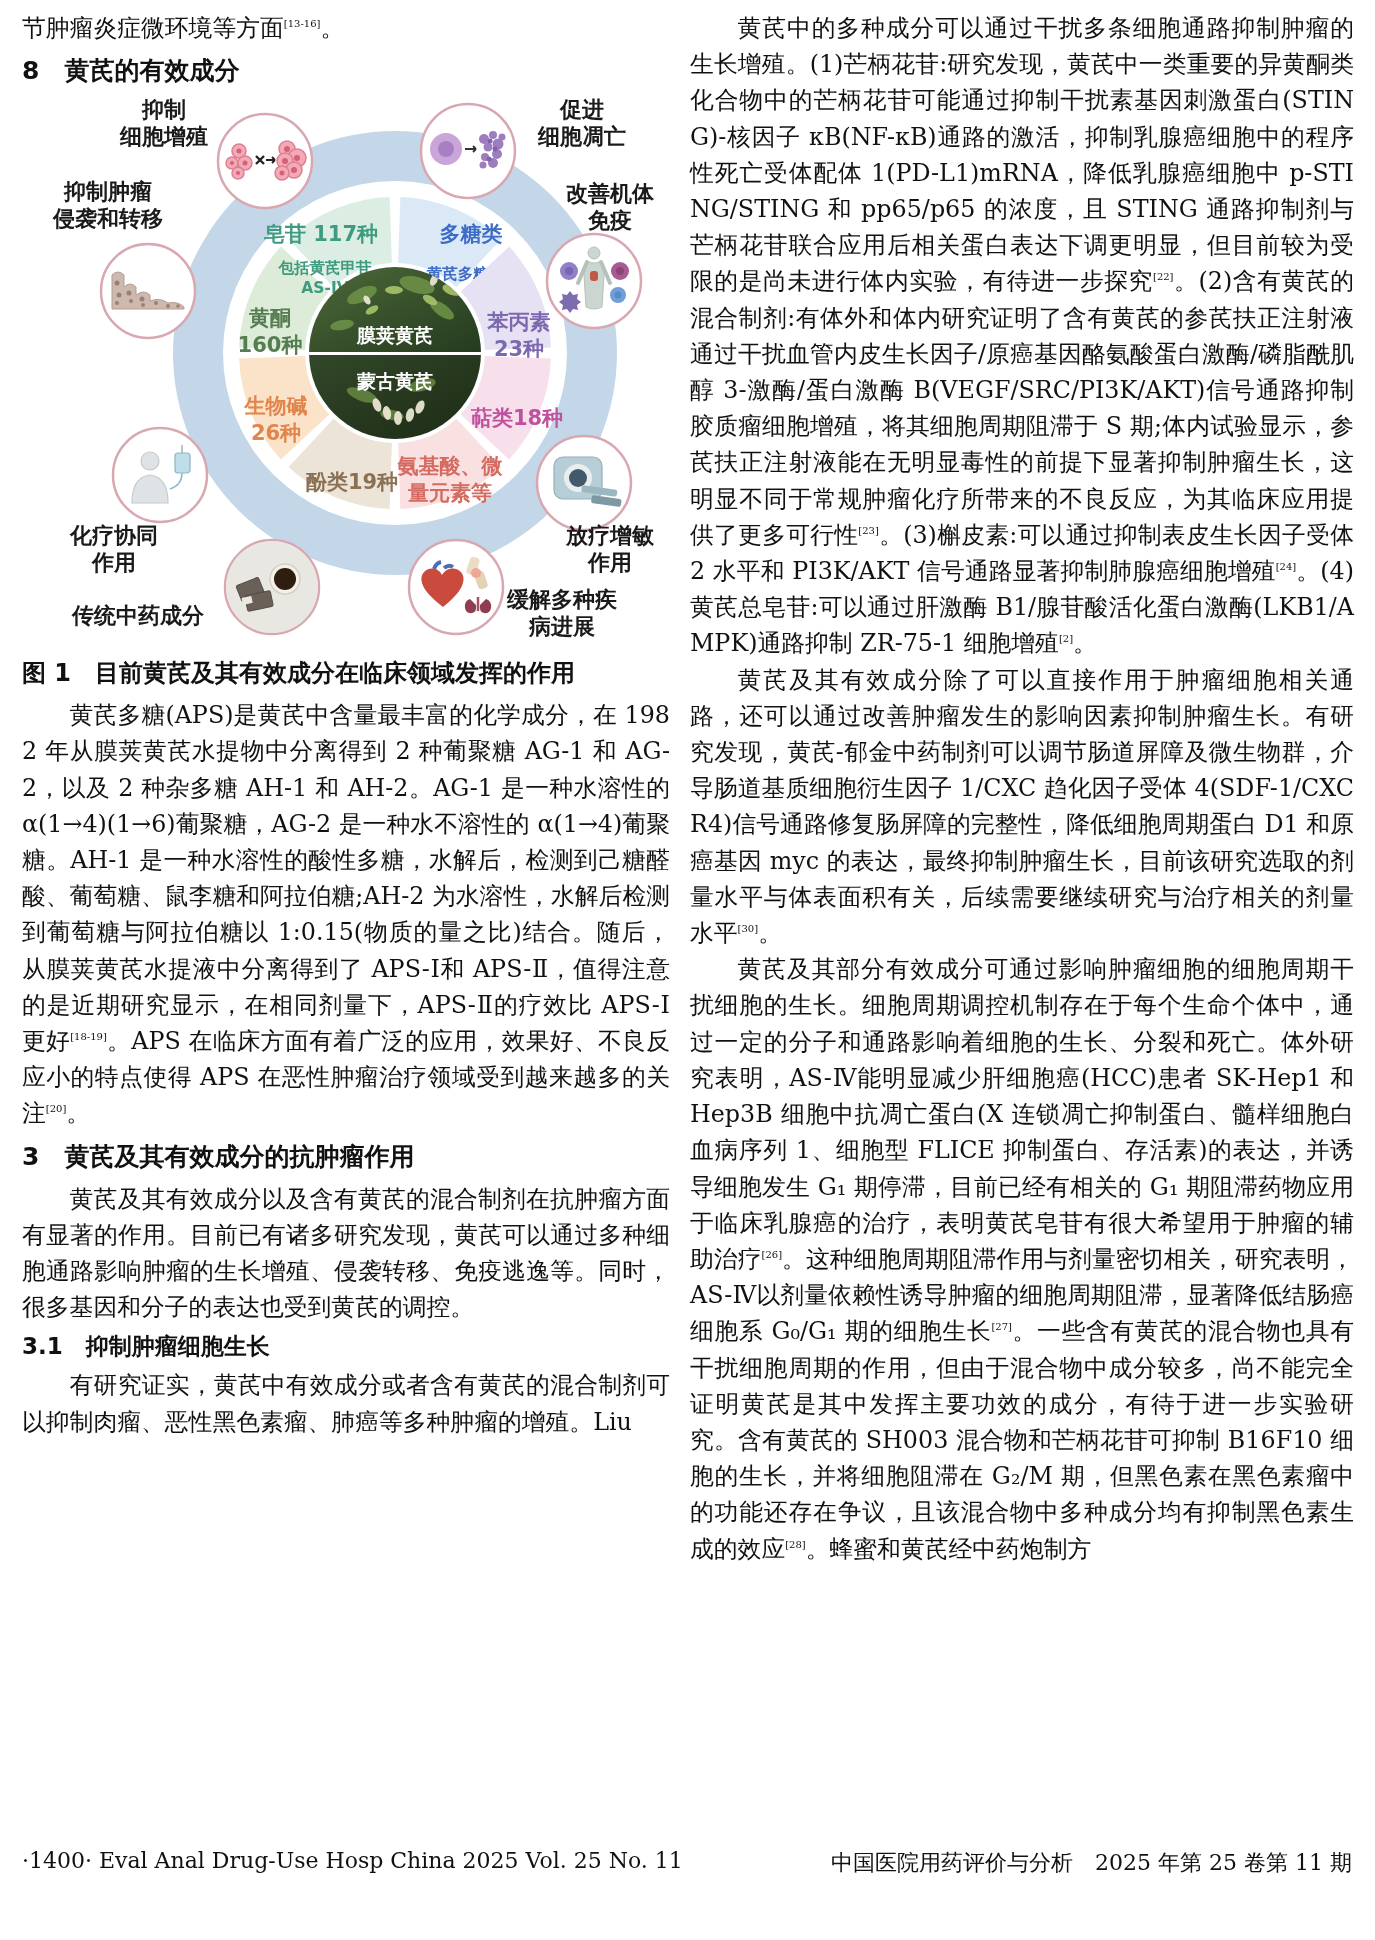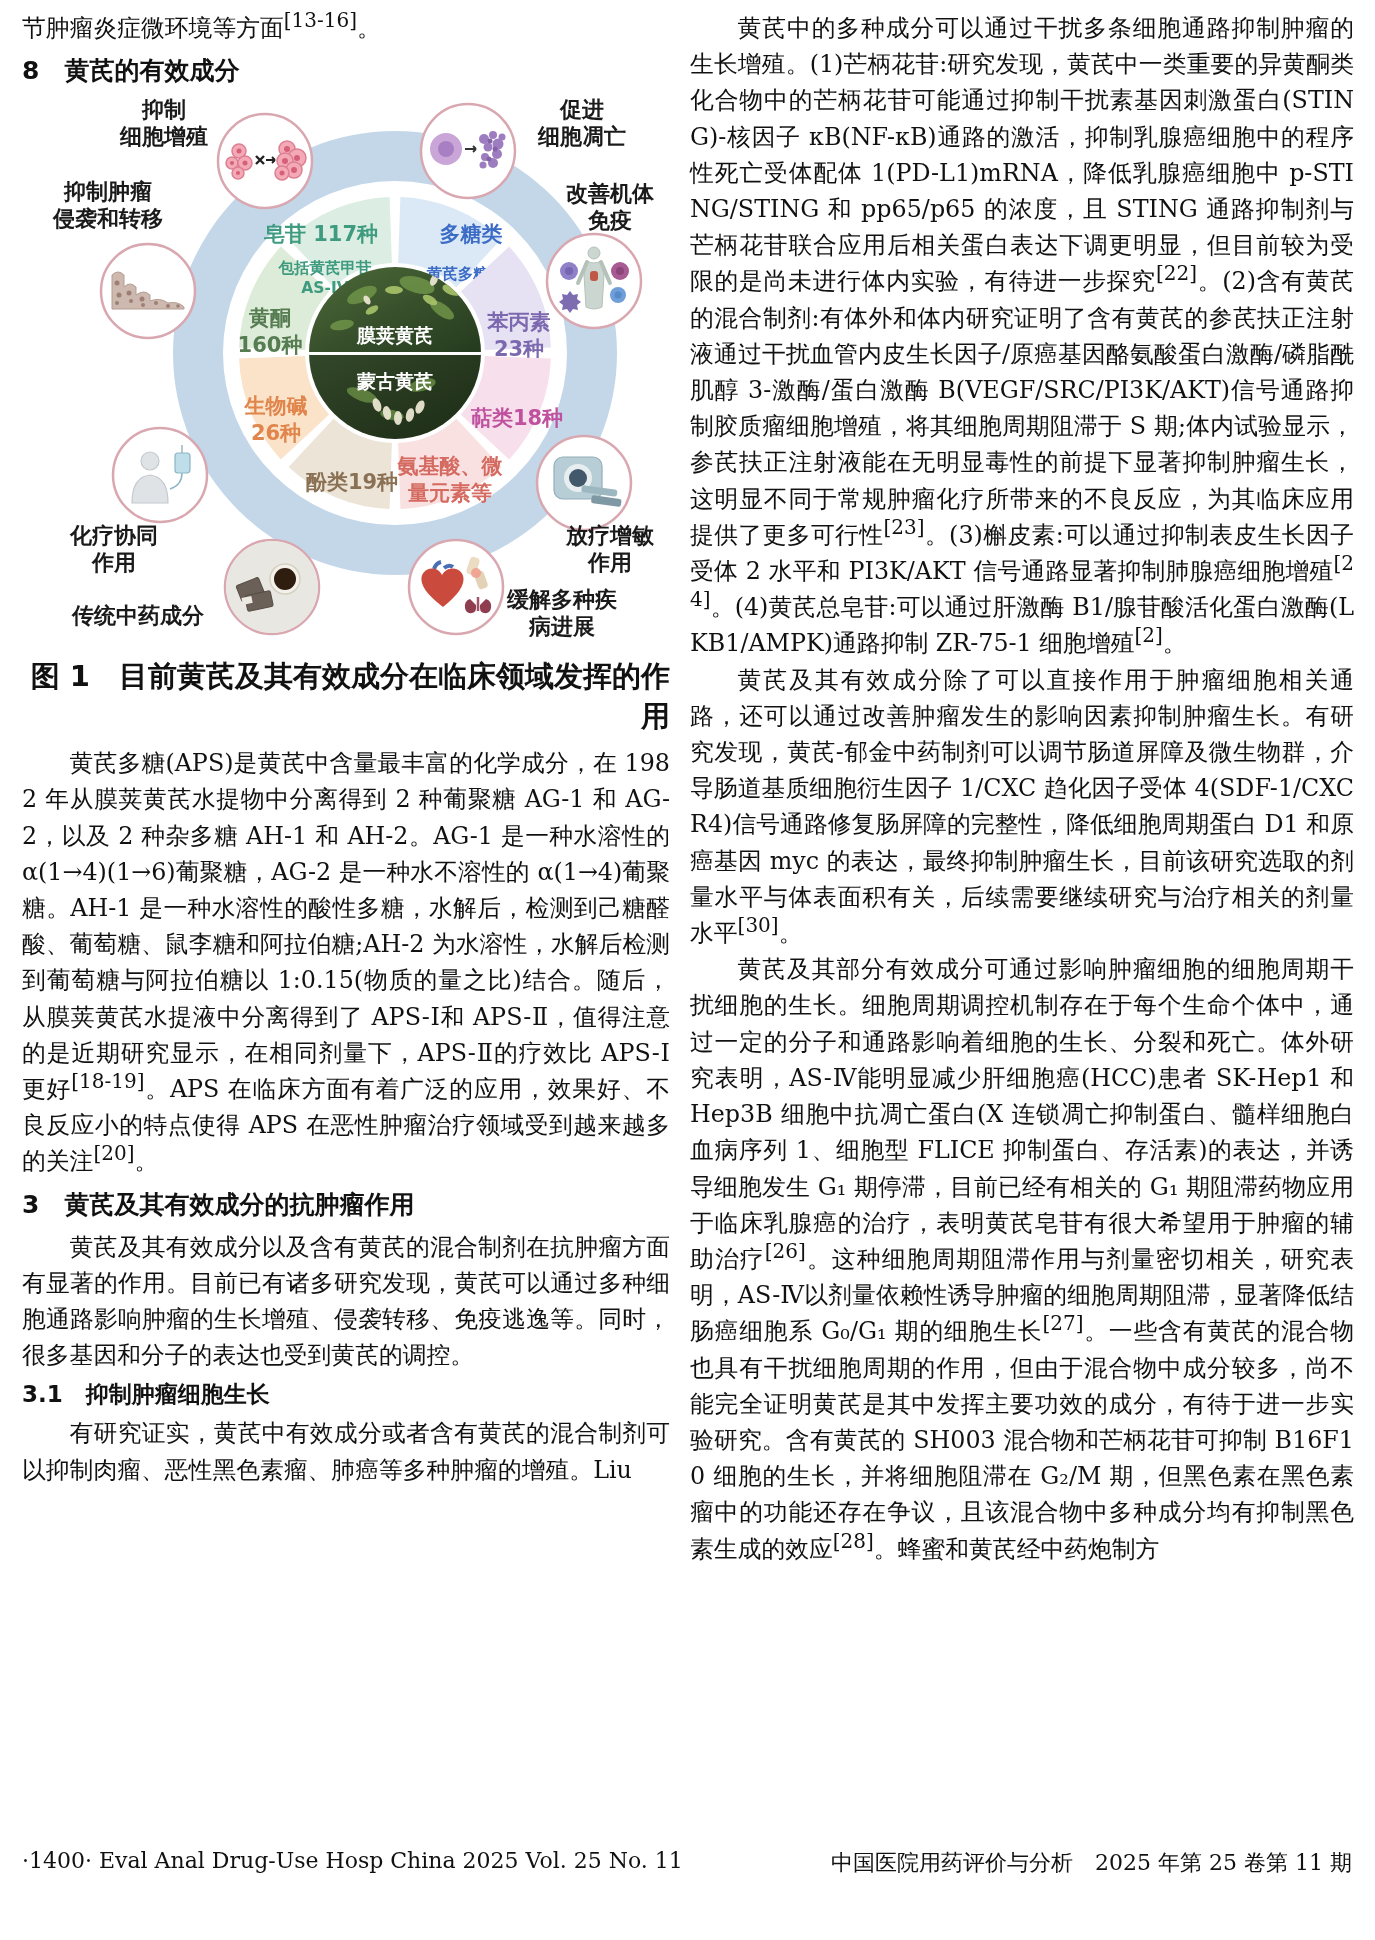--- a/index.html
+++ b/index.html
@@ -4,27 +4,27 @@
 <style>
   html,body{margin:0;padding:0;background:#ffffff;}
   .page{position:relative;width:1375px;height:1940px;background:#fff;overflow:hidden;
         font-family:"DejaVu Serif","Liberation Serif",serif;color:#111;}
   .col{position:absolute;top:10px;}
   .col-left{left:22px;width:648px;}
   .col-right{left:690px;width:664px;}
   p.body-p{margin:0;font-size:23.8px;line-height:36.2px;text-align:justify;
            text-indent:2em;word-break:break-all;}
   p.body-p.noindent{text-indent:0;}
-  p.body-p sup{font-size:20px;line-height:0;vertical-align:super;}
+  p.body-p sup{font-size:10px;line-height:0;vertical-align:super;}
   h2.sec{margin:3px 0 2px;font-size:25px;line-height:44px;font-weight:700;
          font-family:"DejaVu Sans","Liberation Sans",sans-serif;}
   h3.subsec{margin:1px 0 1px;font-size:23px;line-height:40px;font-weight:700;
          font-family:"DejaVu Sans","Liberation Sans",sans-serif;}
   .fig-wrap{width:646px;margin:2px 0 0 0;}
-  .fig-caption{font-size:29px;font-weight:700;text-align:right;margin:6px 0 8px;
+  .fig-caption{font-size:24px;font-weight:700;text-align:left;margin:6px 0 8px;
          font-family:"DejaVu Sans","Liberation Sans",sans-serif;}
   .footer{position:absolute;left:22px;right:23px;top:1848px;font-size:22px;
           display:flex;justify-content:space-between;}
   .fig-label{font-family:"DejaVu Sans","Liberation Sans",sans-serif;font-weight:700;}
 </style>
 </head>
 <body>
 
 <div class="page">
   <div class="col col-left" id="col-left">

